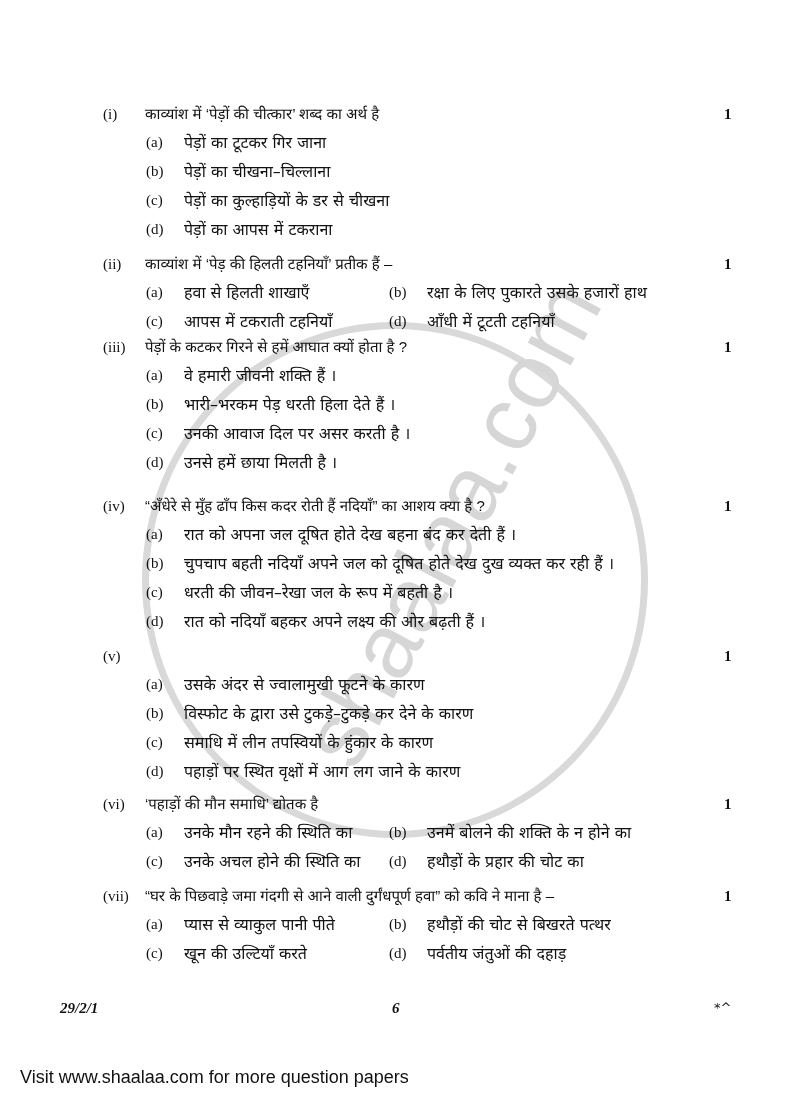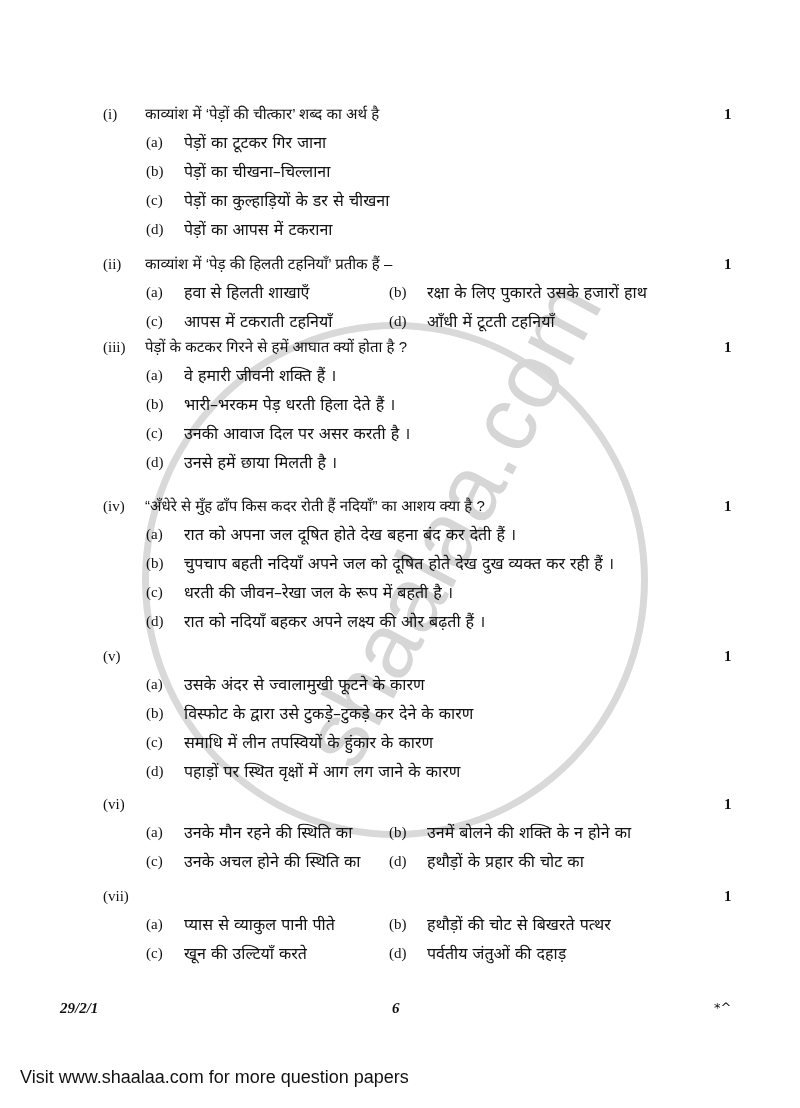--- a/index.html
+++ b/index.html
@@ -292,20 +292,21 @@
       <span class="opt col-1">
           <span class="opt-label">(d)</span>
           <span class="opt-text">पहाड़ों पर स्थित वृक्षों में आग लग जाने के कारण</span>
         </span>
     </div>
   </div>
 
   <div class="question" style="top:790px;">
     <div class="q-row">
       <span class="q-num">(vi)</span>
+      <span class="q-text">‘पहाड़ों की मौन समाधि’ द्योतक है</span>
       <span class="q-marks">1</span>
     </div>
     <div class="opt-row">
       <span class="opt col-1">
           <span class="opt-label">(a)</span>
           <span class="opt-text">उनके मौन रहने की स्थिति का</span>
         </span>
       <span class="opt col-2">
           <span class="opt-label">(b)</span>
           <span class="opt-text">उनमें बोलने की शक्ति के न होने का</span>
@@ -319,20 +320,21 @@
       <span class="opt col-2">
           <span class="opt-label">(d)</span>
           <span class="opt-text">हथौड़ों के प्रहार की चोट का</span>
         </span>
     </div>
   </div>
 
   <div class="question" style="top:882px;">
     <div class="q-row">
       <span class="q-num">(vii)</span>
+      <span class="q-text">“घर के पिछवाड़े जमा गंदगी से आने वाली दुर्गंधपूर्ण हवा” को कवि ने माना है –</span>
       <span class="q-marks">1</span>
     </div>
     <div class="opt-row">
       <span class="opt col-1">
           <span class="opt-label">(a)</span>
           <span class="opt-text">प्यास से व्याकुल पानी पीते</span>
         </span>
       <span class="opt col-2">
           <span class="opt-label">(b)</span>
           <span class="opt-text">हथौड़ों की चोट से बिखरते पत्थर</span>

